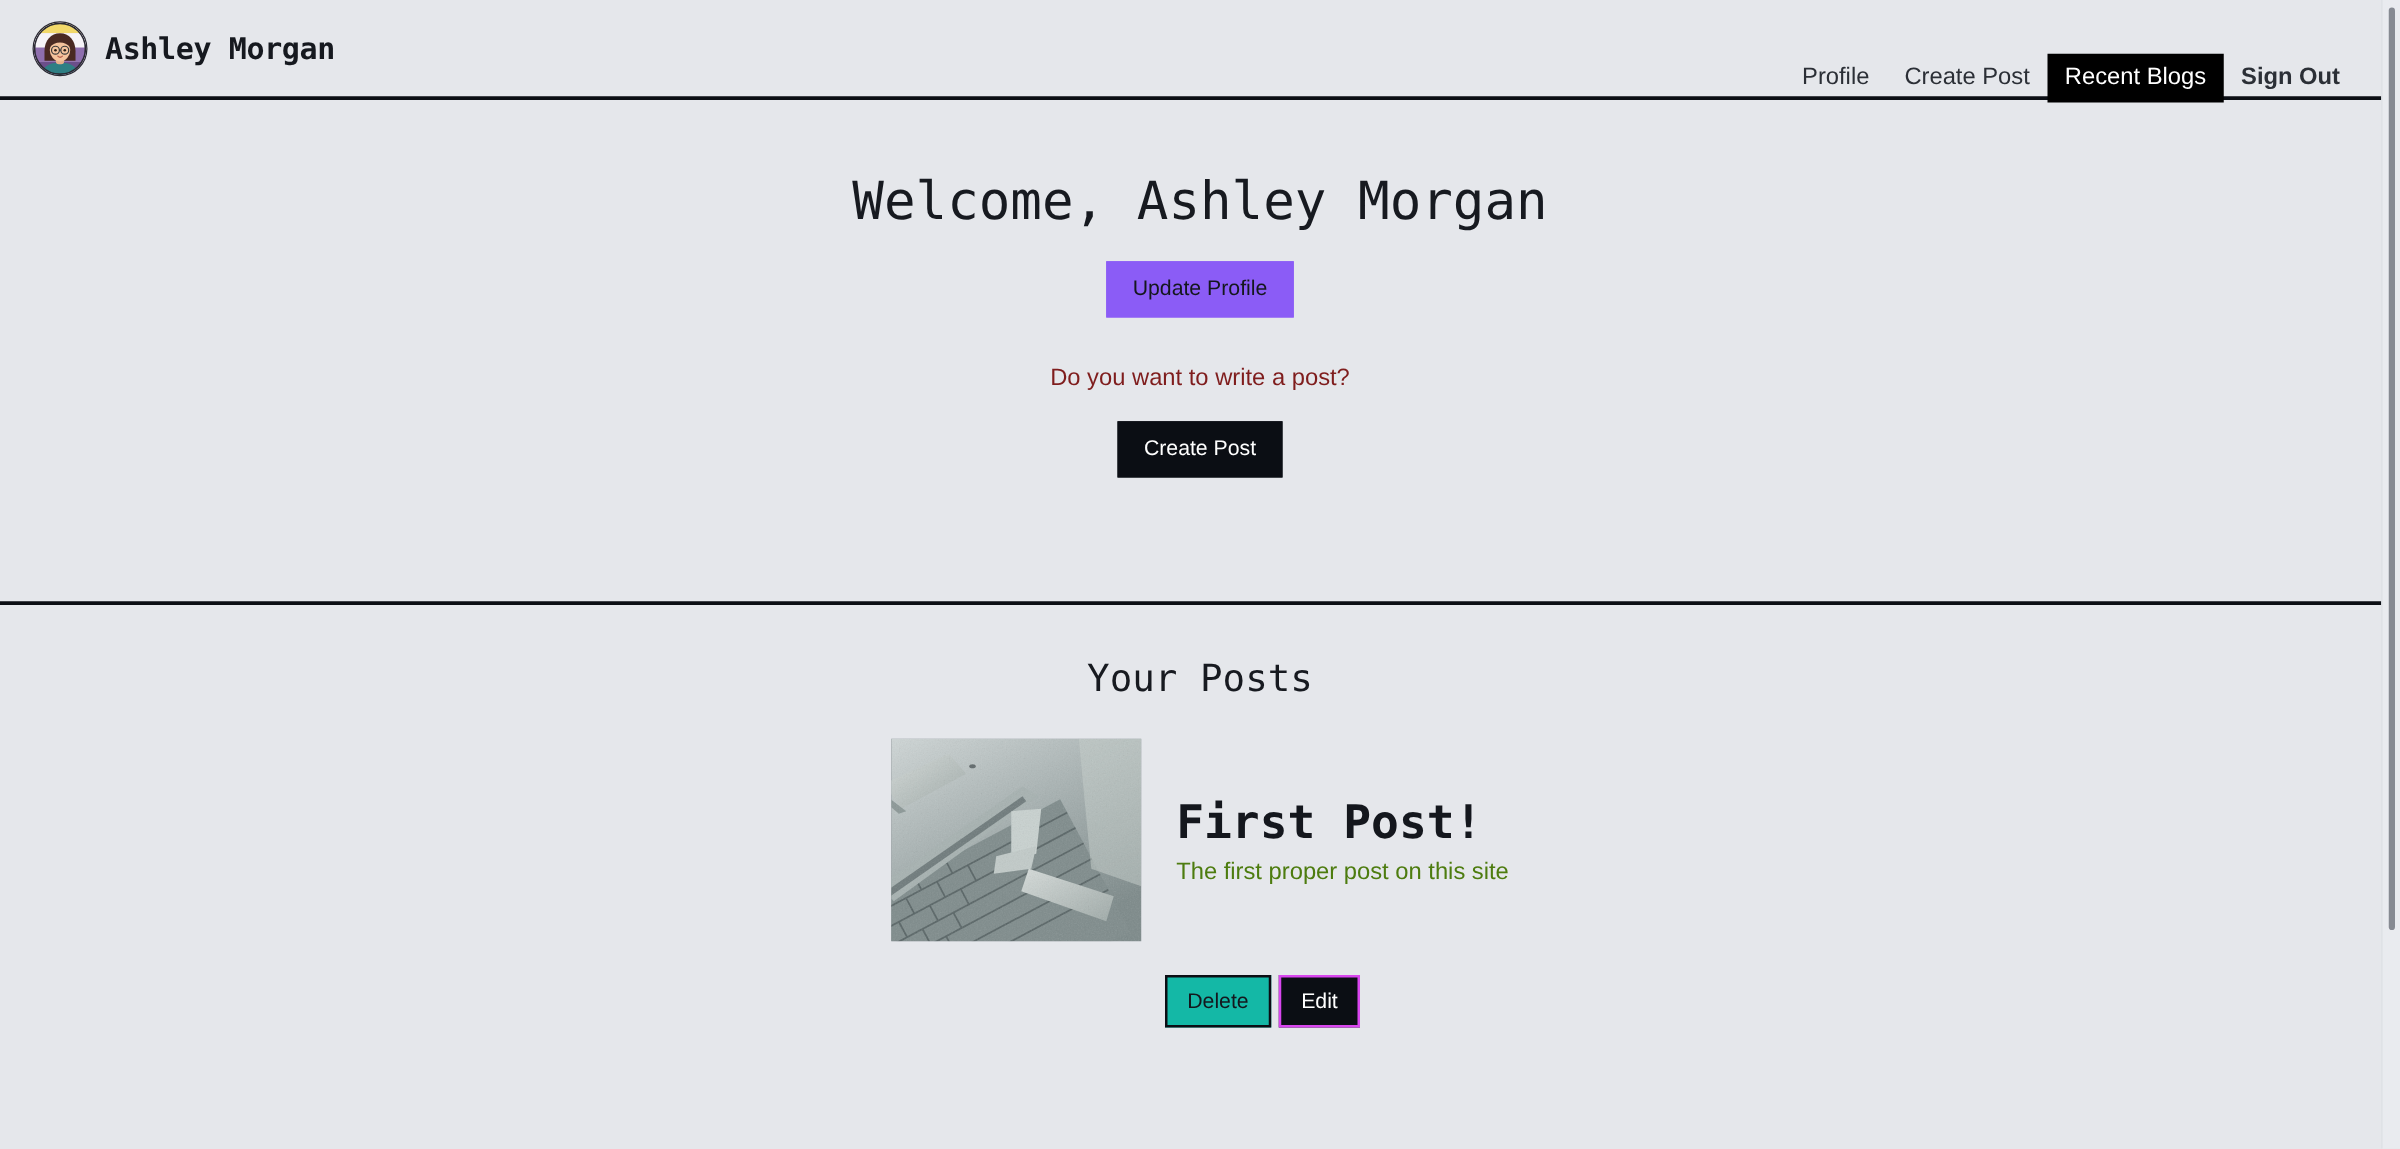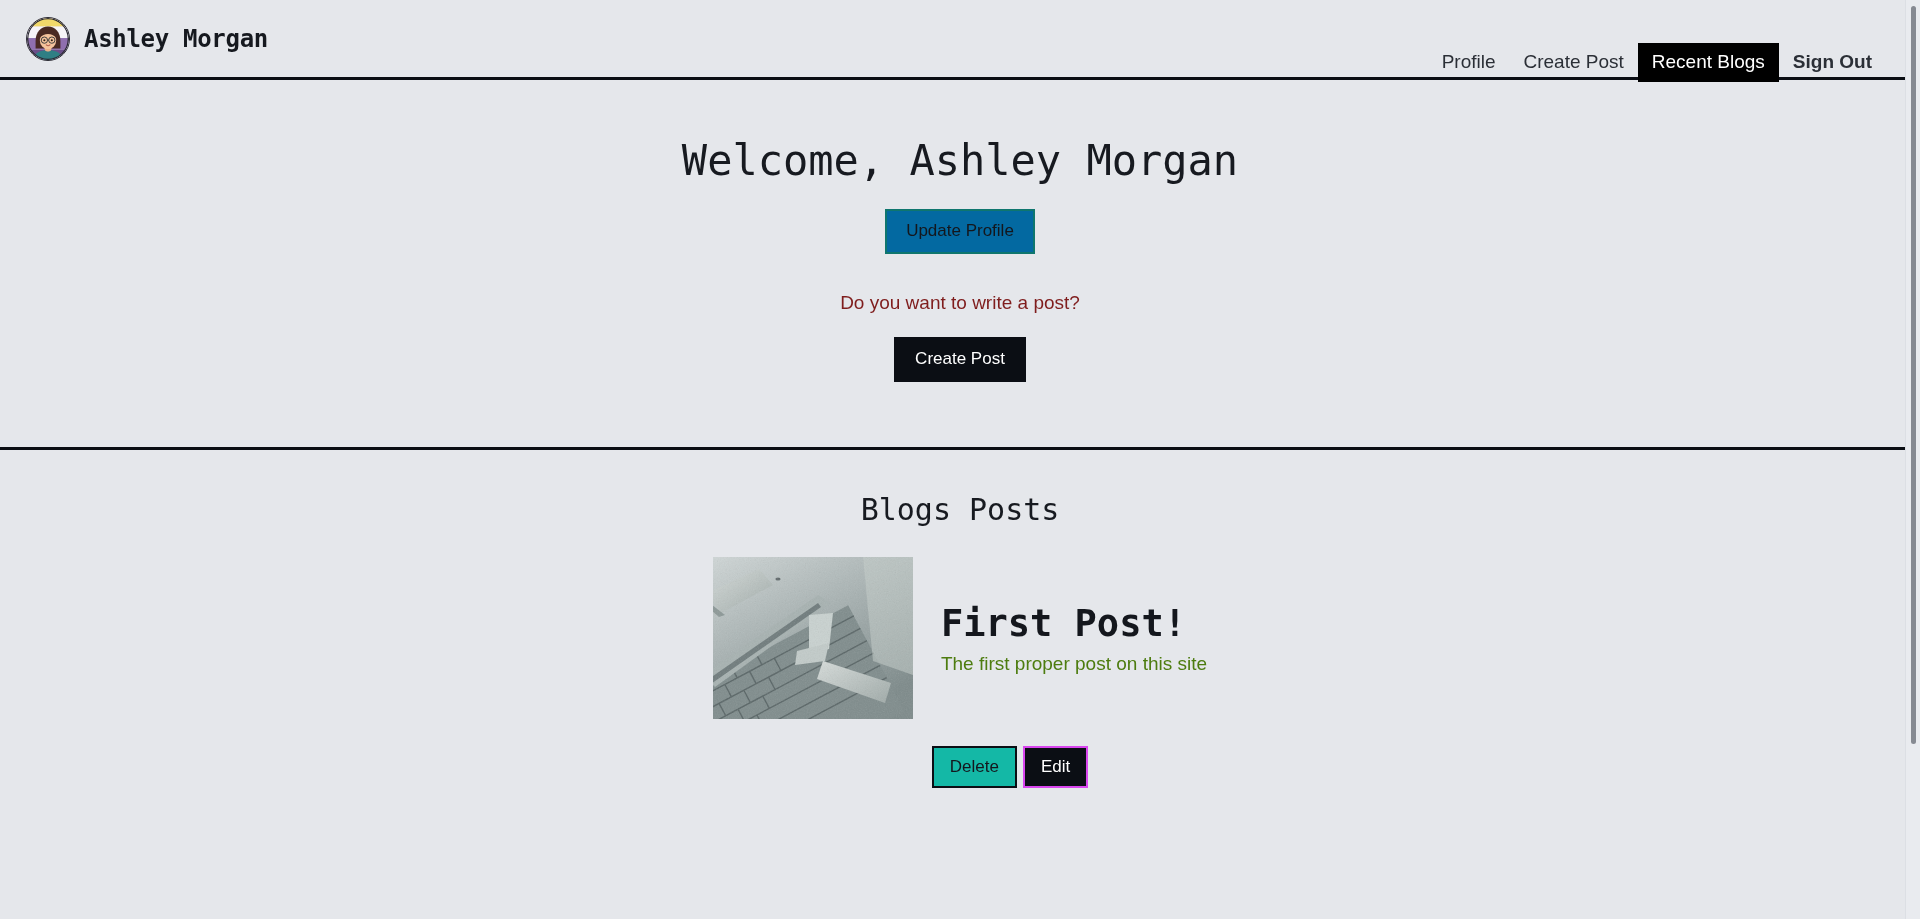--- a/index.html
+++ b/index.html
@@ -79,21 +79,21 @@
   .nav-link.active {
     background: #000000;
     color: #ffffff;
   }
   .nav-link.last { margin-right: 6px; font-weight: bold; }
 
   
   .welcome-section {
     border-bottom: 3px solid #0b0e14;
     padding-top: 57px;
-    padding-bottom: 65px;
+    padding-bottom: 99px;
     text-align: center;
   }
 
   .welcome-title {
     font-family: "DejaVu Sans Mono", "Liberation Mono", monospace;
     font-size: 42px;
     font-weight: 400;
     color: #171a20;
     letter-spacing: 0px;
     line-height: 1.15;
@@ -102,22 +102,22 @@
   .btn {
     display: inline-block;
     font-family: "Liberation Sans", sans-serif;
     font-size: 17px;
     line-height: 1.2;
     cursor: pointer;
     text-align: center;
   }
 
   .btn-outline {
-    background: #0369a1;
-    border: 2px solid #0f766e;
+    background: #8b5cf6;
+    border: 2px solid #8b5cf6;
     color: #14171d;
     padding: 10px 19px;
   }
 
   .btn-solid {
     background: #0b0e14;
     border: 2px solid #0b0e14;
     color: #ffffff;
     padding: 10px 19px;
   }
@@ -294,21 +294,21 @@
   <p class="write-prompt">Do you want to write a post?</p>
 
   <div class="create-post-wrap">
     <button class="btn btn-solid">Create Post</button>
   </div>
 
 </section>
 
 <section class="posts-section">
 
-  <h2 class="posts-title">Blogs Posts</h2>
+  <h2 class="posts-title">Your Posts</h2>
 
   <article class="post-card">
 
     <span class="post-thumb" aria-label="Grayscale photo of cobblestone pavement and concrete slabs">
       <svg viewBox="0 0 200 162" xmlns="http://www.w3.org/2000/svg" preserveAspectRatio="none">
         <defs>
           <linearGradient id="concG" x1="0" y1="0" x2="0.6" y2="1">
             <stop offset="0%" stop-color="#cfd6d6"></stop>
             <stop offset="45%" stop-color="#aab4b4"></stop>
             <stop offset="100%" stop-color="#7d8a8a"></stop>

